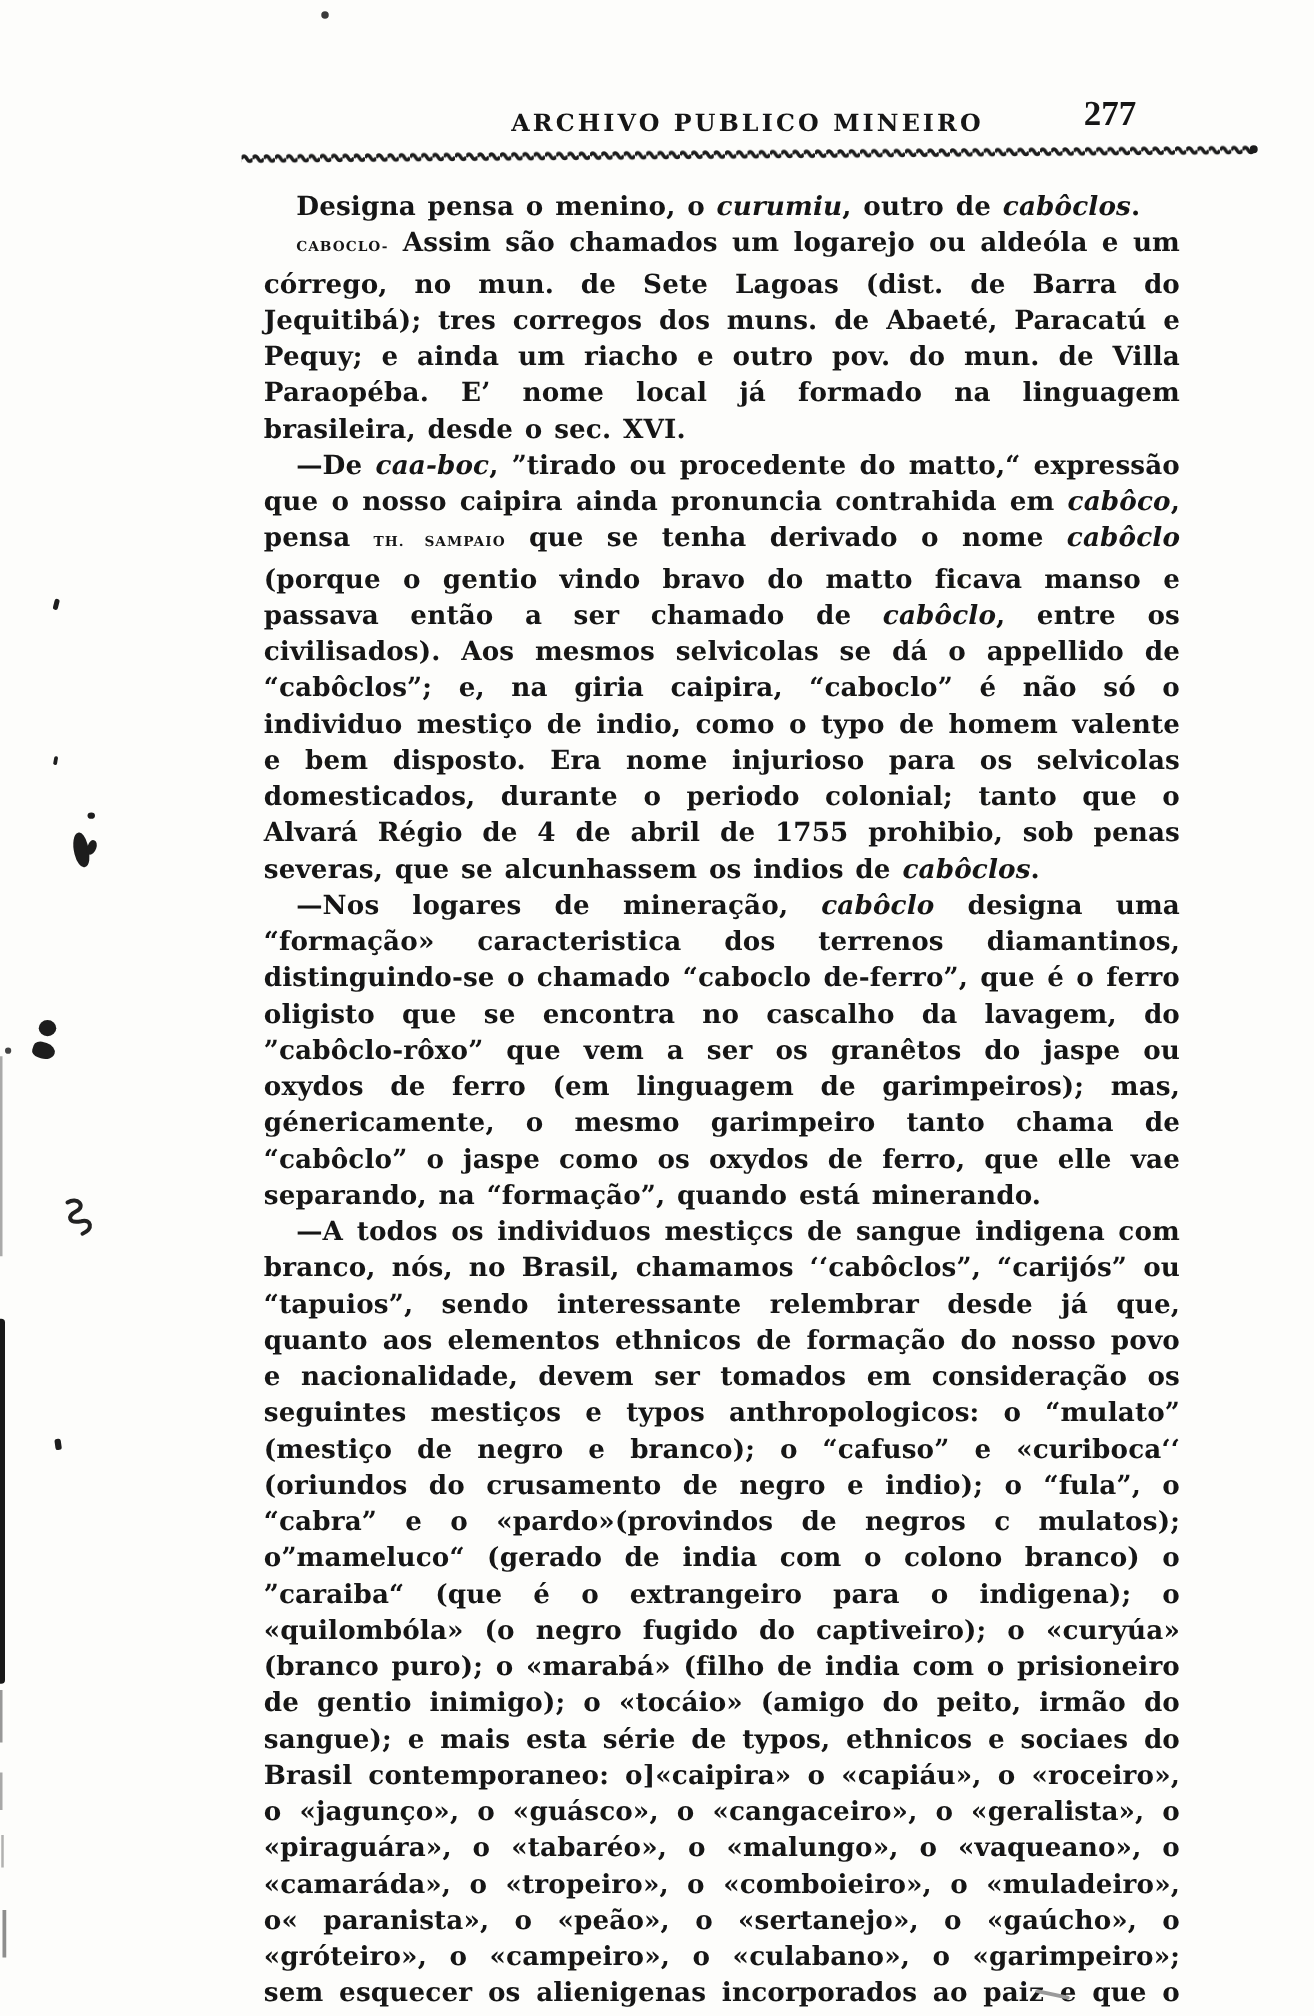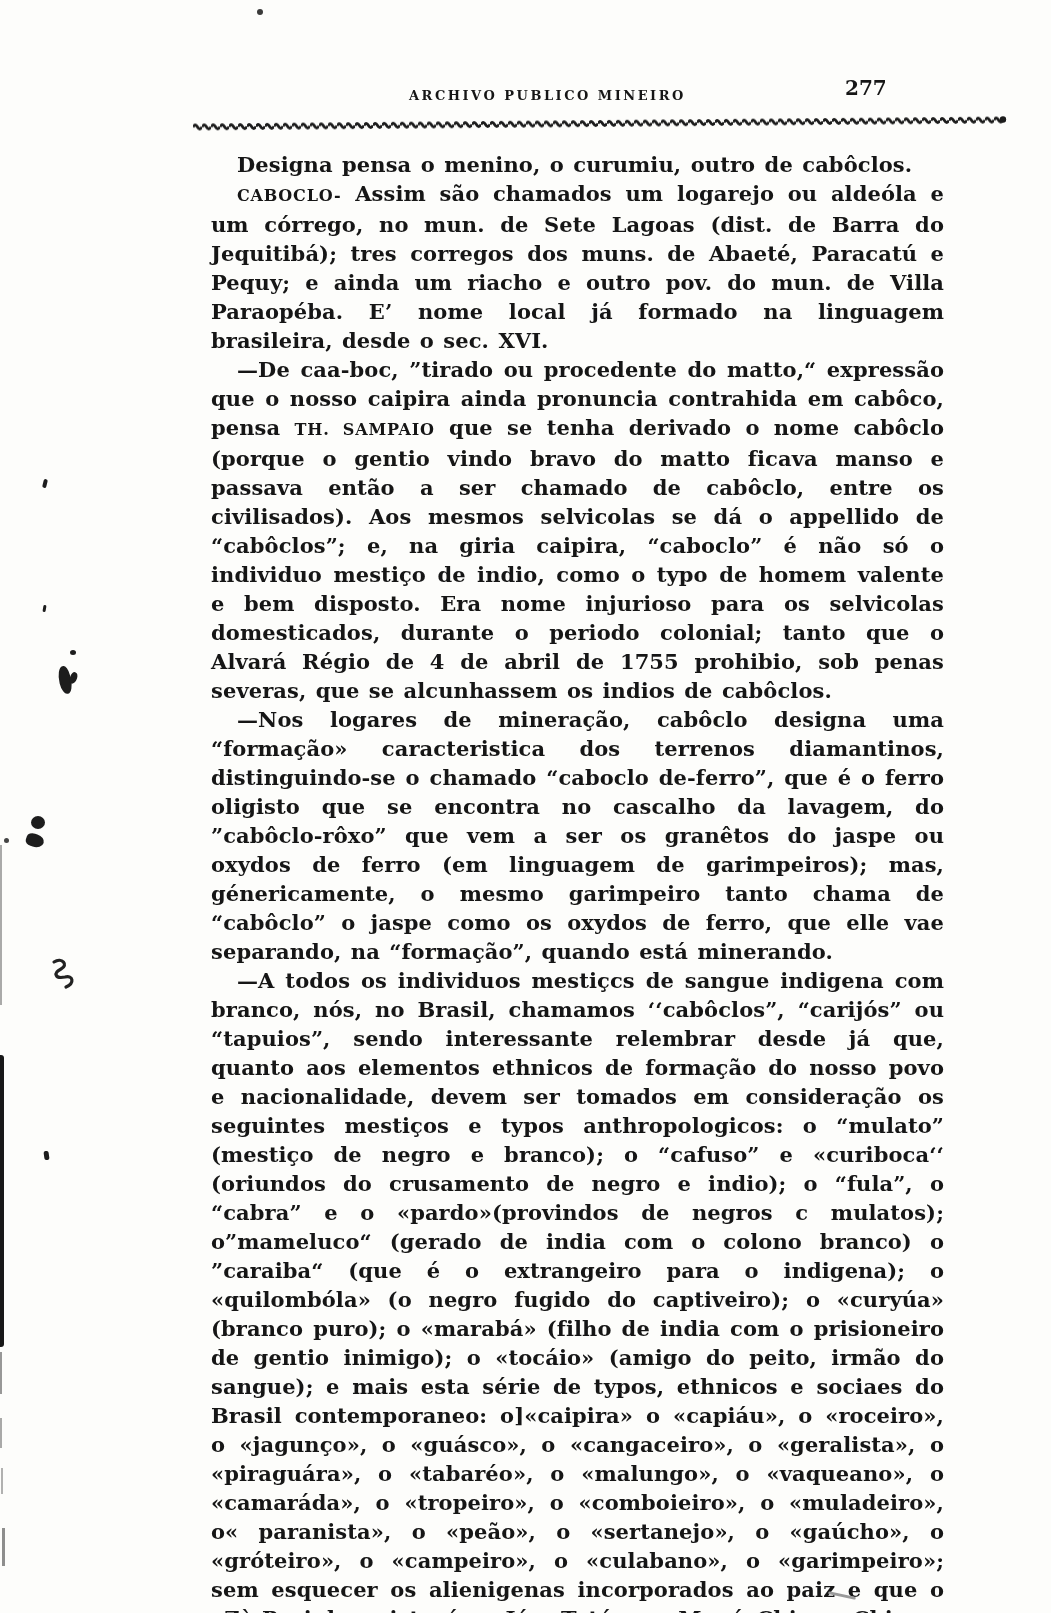--- a/index.html
+++ b/index.html
@@ -6,40 +6,40 @@
   body {
     width:1051px; height:1613px;
     position:relative;
     background:#fdfdfb;
     font-family:"DejaVu Serif", serif;
     color:#161616;
     overflow:hidden;
   }
   .header-title {
     position:absolute; left:409px; top:88px;
-    font-size:13px; font-weight:700; letter-spacing:2.5px;
+    font-size:19px; font-weight:700; letter-spacing:2.5px;
     white-space:nowrap;
   }
   .page-number {
-    position:absolute; left:845px; top:76px;
-    font-size:20px; font-weight:700;
+    position:absolute; left:867px; top:76px;
+    font-size:28px; font-weight:700;font-family:Liberation Serif, serif;
   }
   .wavy-rule {
     position:absolute; left:193px; top:116px;
     width:815px; height:13px;
     transform:rotate(-0.5deg);
   }
   .text-body {
     position:absolute; left:211px; top:150px; width:733px;
     font-size:21px; line-height:29px; font-weight:700;
     text-align:justify; word-spacing:2px; letter-spacing:0.1px;
   }
   .para { margin:0; text-indent:26px; }
-  .it { }
-  .sc { font-size:16px; letter-spacing:0.8px; }
+  .it { font-style:italic; }
+  .sc { font-size:11px; letter-spacing:0.8px; }
 
   
   .ink { position:absolute; background:#1d1d1d; }
   .m-top-dot      { left:257px; top:9px;   width:6px;  height:6px;  border-radius:50%; background:#3a3a3a; }
   .m-tick1        { left:43px;  top:479px; width:4px;  height:9px;  border-radius:2px; transform:rotate(14deg); }
   .m-tick2        { left:43px;  top:605px; width:3px;  height:7px;  border-radius:2px; transform:rotate(10deg); }
   .m-small-dot    { left:70px;  top:650px; width:6px;  height:5px;  border-radius:50%; }
   .m-blob-a       { left:59px;  top:666px; width:12px; height:28px; border-radius:60% 40% 55% 45%; transform:rotate(-14deg); }
   .m-blob-a2      { left:70px;  top:672px; width:7px;  height:12px; border-radius:50% 50% 60% 40%; transform:rotate(18deg); }
   .m-dot-pair1    { left:31px;  top:816px; width:14px; height:13px; border-radius:50%; }

